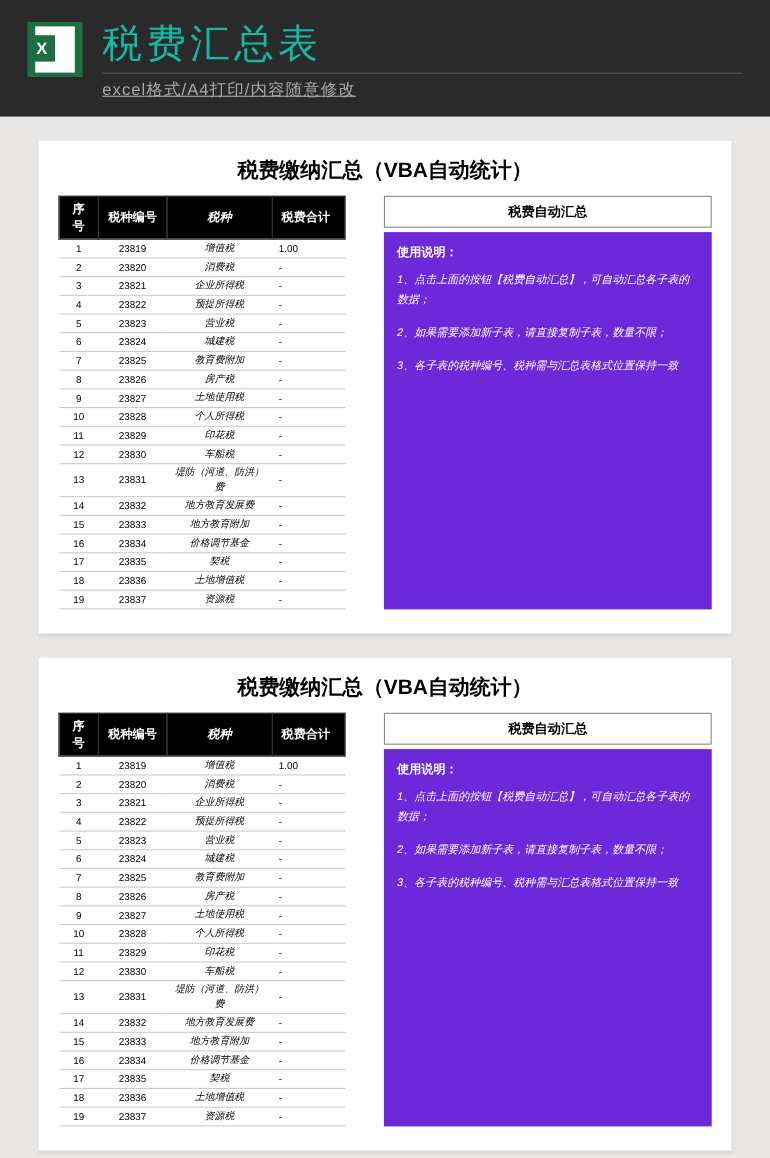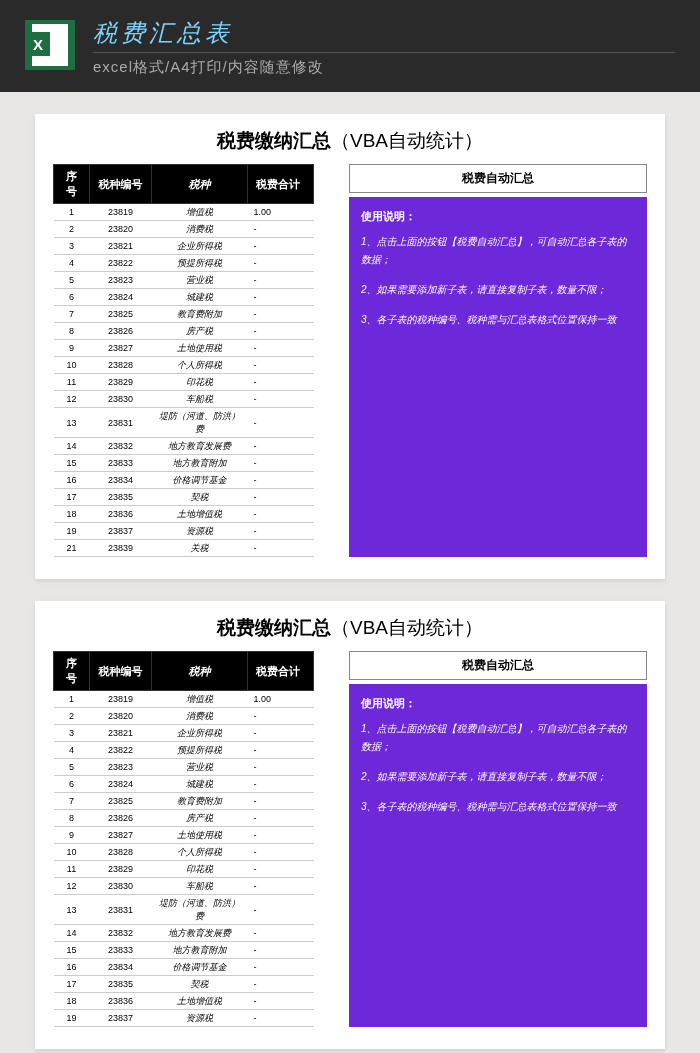--- a/index.html
+++ b/index.html
@@ -44,48 +44,48 @@
       background: #1d6f42;
       color: #fff;
       font-weight: bold;
       font-size: 15px;
       display: flex;
       align-items: center;
       justify-content: center;
     }
     .header-text { flex: 1; }
     .header-title {
-      color: #7dd3fc;
-      font-size: 24px;
+      color: #14b8a6;
+      font-size: 36px;
       font-weight: 300;
       letter-spacing: 4px;
       line-height: 1.1;
-      font-style: italic;
     }
     .header-sub {
       color: #aaa;
       font-size: 15px;
       margin-top: 6px;
       border-top: 1px solid #555;
       padding-top: 5px;
       letter-spacing: 1px;
+      text-decoration: underline;
     }
     .sheet {
       background: #fff;
       margin: 22px 35px;
       padding: 14px 18px 22px;
       box-shadow: 0 2px 4px rgba(0,0,0,0.1);
     }
     .sheet-title {
       text-align: center;
       font-size: 19px;
       font-weight: bold;
       margin-bottom: 10px;
     }
-    .sheet-title .sub { font-weight: normal; }
+    .sheet-title .sub { font-weight: bold; }
     .sheet-body { display: flex; gap: 14px; }
     .tax-table { border-collapse: collapse; flex: 0 0 auto; }
     .tax-table th {
       background: #000;
       color: #fff;
       font-size: 11px;
       font-weight: bold;
       padding: 4px 8px;
       border: 1px solid #333;
     }
@@ -259,26 +259,20 @@
             <td class="col-code">23836</td>
             <td class="col-name">土地增值税</td>
             <td class="col-total">-</td>
           </tr>
           <tr>
             <td class="col-no">19</td>
             <td class="col-code">23837</td>
             <td class="col-name">资源税</td>
             <td class="col-total">-</td>
           </tr>
-          <tr>
-            <td class="col-no">21</td>
-            <td class="col-code">23839</td>
-            <td class="col-name">关税</td>
-            <td class="col-total">-</td>
-          </tr>
         </tbody>
     </table>
     <div class="side-panel">
       <div class="side-button">税费自动汇总</div>
       <div class="side-instructions">
         <div class="inst-title">使用说明：</div>
         <p>1、点击上面的按钮【税费自动汇总】，可自动汇总各子表的数据；</p>
         <p>2、如果需要添加新子表，请直接复制子表，数量不限；</p>
         <p>3、各子表的税种编号、税种需与汇总表格式位置保持一致</p>
       </div>

